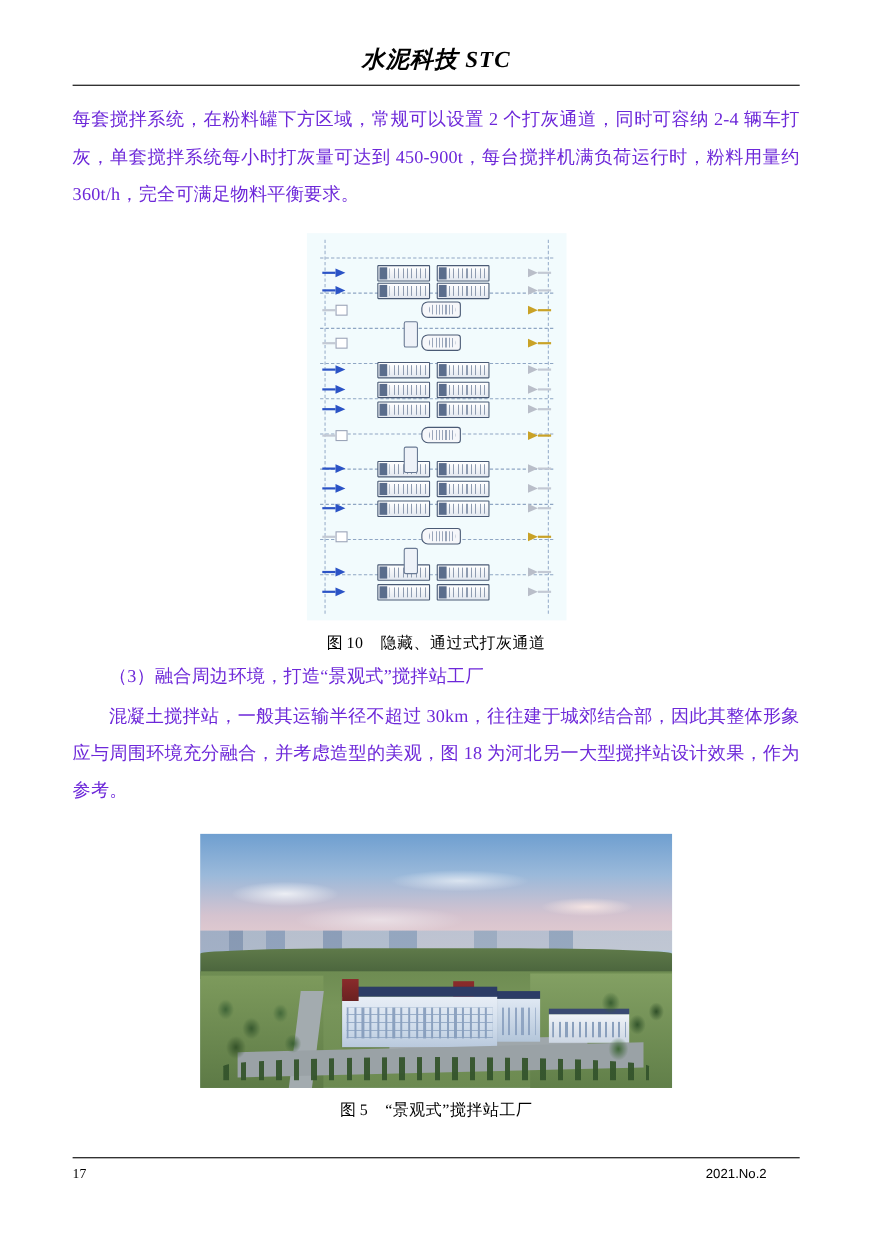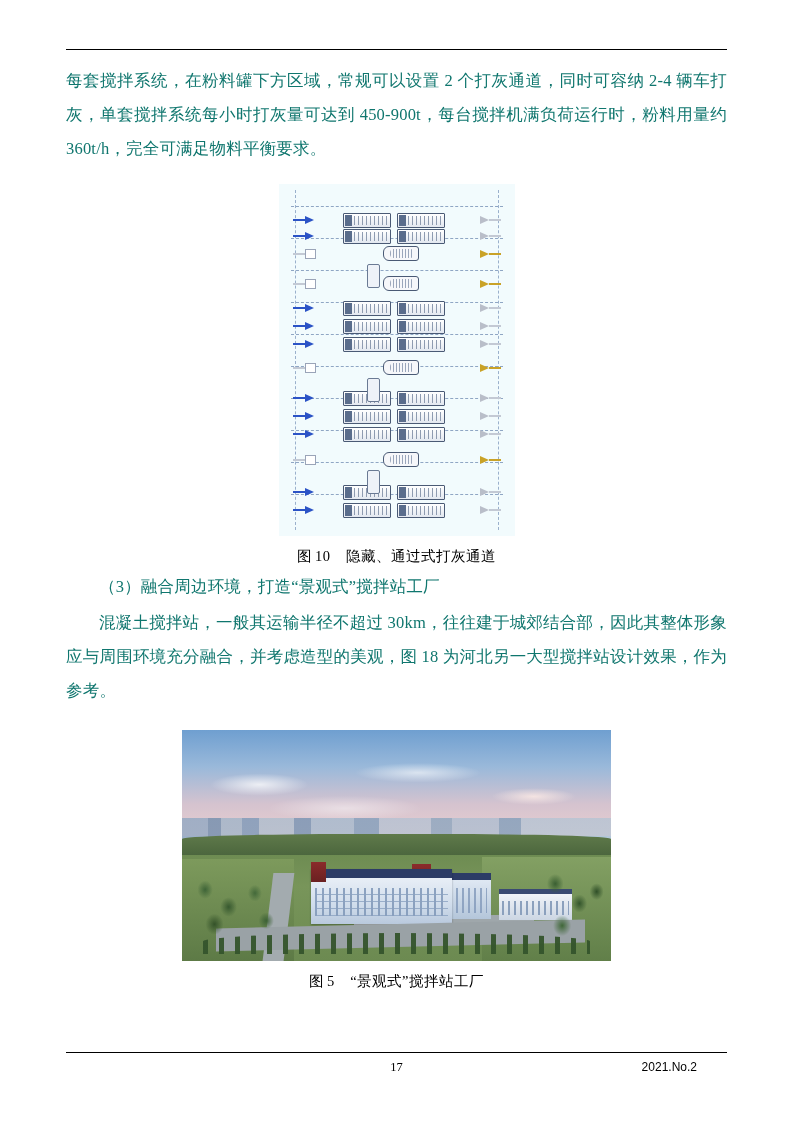--- a/index.html
+++ b/index.html
@@ -42,21 +42,21 @@
   }
   .header-rule {
     margin-top: 9px;
     border-bottom: 1.6px solid #000;
   }
 
   
   .para {
     font-size: 16.5px;
     line-height: 34px;
-    color: #0f766e;
+    color: #6d28d9;
     text-align: justify;
     letter-spacing: 0.2px;
   }
   .para.indent {
     text-indent: 33px;
   }
   .para-block-1 { margin-top: 14px; }
   .para-block-2 { margin-top: 4px; }
   .para-block-3 { margin-top: 2px; }
 
@@ -346,37 +346,38 @@
   }
   .footer-row {
     position: relative;
     height: 18px;
     font-size: 12.5px;
     color: #000;
   }
   .footer-page {
     position: absolute;
     left: 0; right: 0;
-    text-align: center;
+    text-align: left;
   }
   .footer-issue {
     position: absolute;
     right: 30px;
     font-family: "Liberation Sans", sans-serif;
     font-size: 12px;
     margin-left: 12px;
   }
 </style>
 </head>
 <body>
 
 <div class="page">
   <div class="content">
 
     <div class="header">
+      <div class="header-title">水泥科技  STC</div>
       <div class="header-rule"></div>
     </div>
 
     <div class="para para-block-1">每套搅拌系统，在粉料罐下方区域，常规可以设置 2 个打灰通道，同时可容纳 2-4 辆车打灰，单套搅拌系统每小时打灰量可达到 450-900t，每台搅拌机满负荷运行时，粉料用量约 360t/h，完全可满足物料平衡要求。</div>
 
     <div class="fig10-wrap">
       <div class="fig10">
         <div class="vert-dash-l"></div>
         <div class="vert-dash-r"></div>
 

